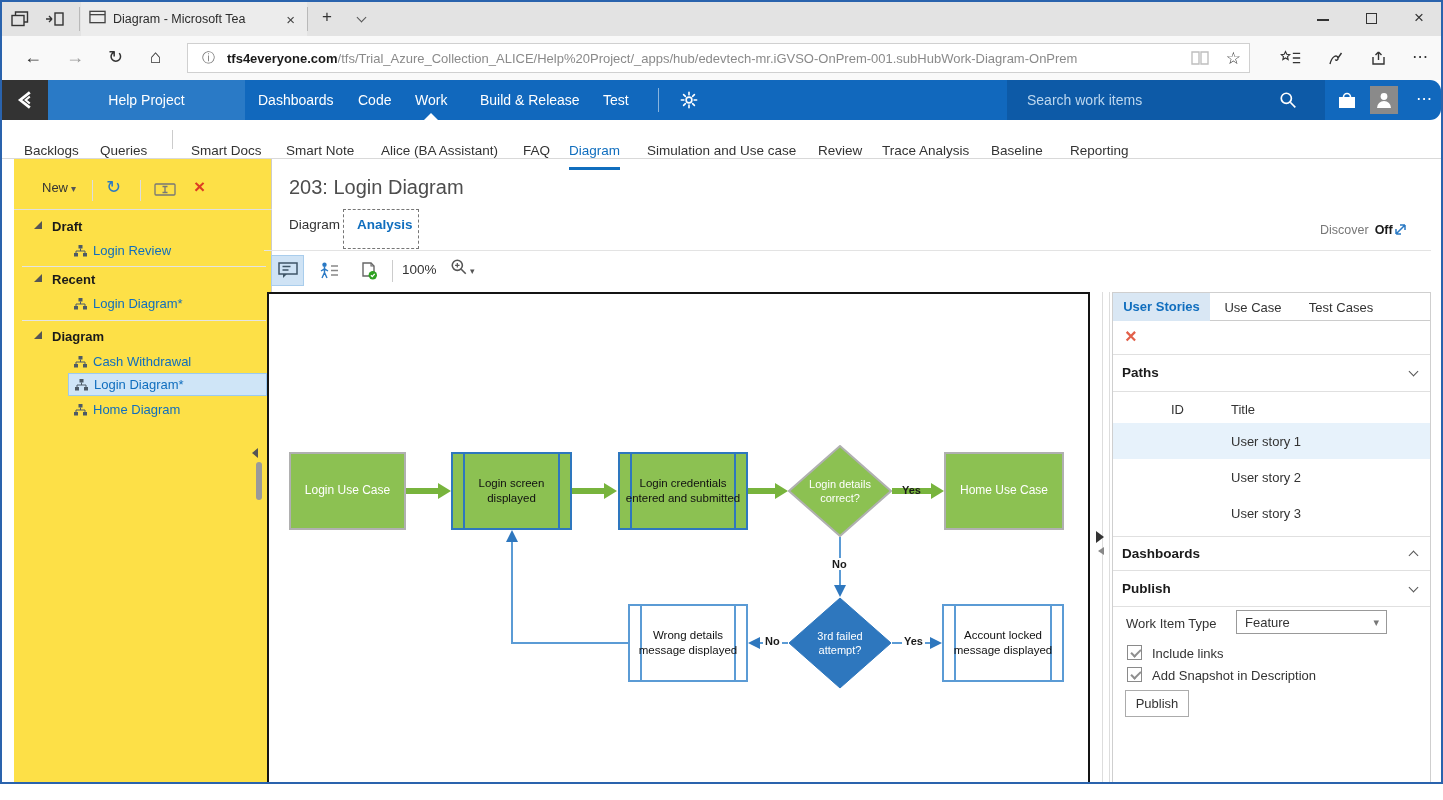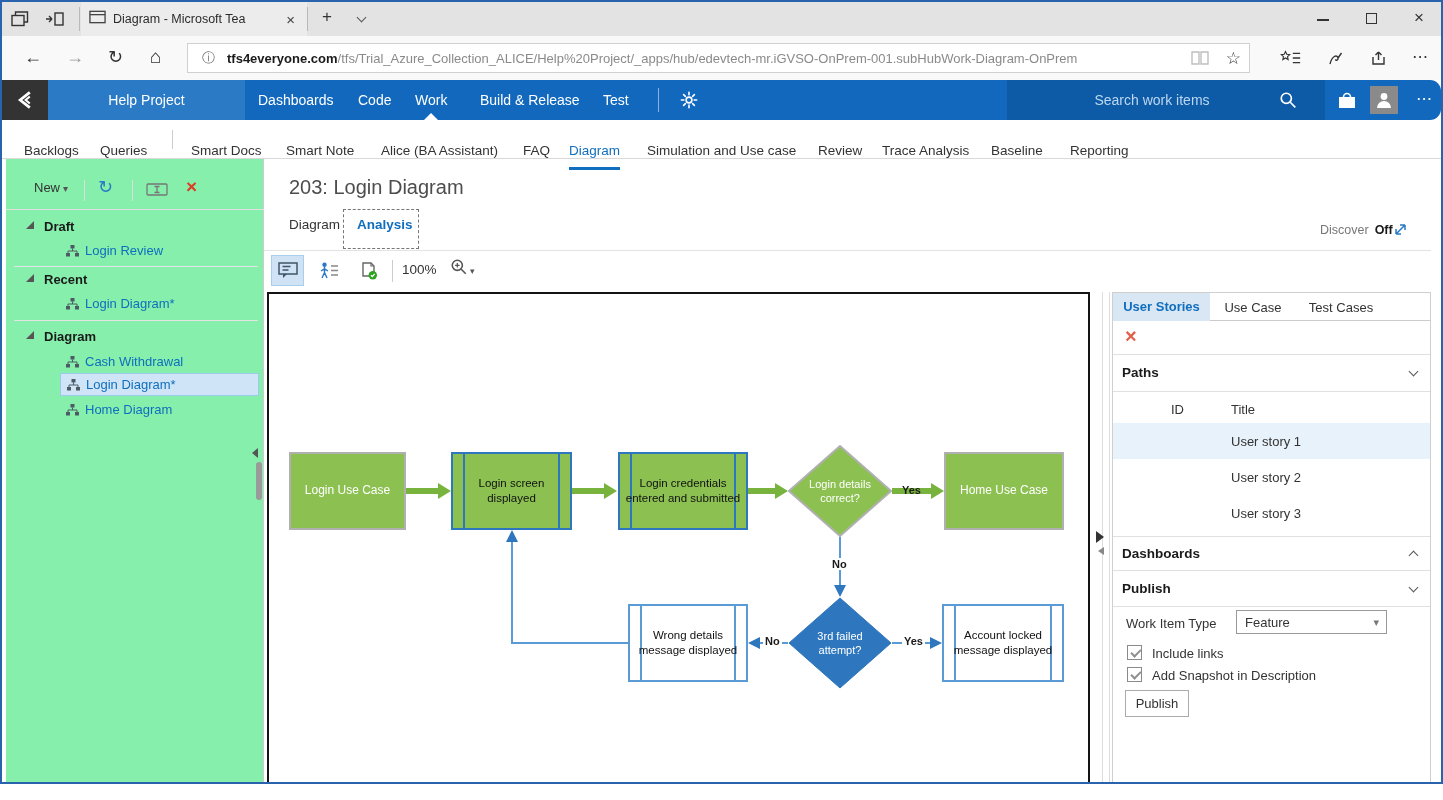--- a/index.html
+++ b/index.html
@@ -31,33 +31,33 @@
   .url-icon { margin:0 8px; display:flex; align-items:center; }
 
   
   .bluebar { position:absolute; left:0; top:78px; width:1439px; height:40px; background:#1168bd;border-radius:11px; }
   .logo-sq { position:absolute; left:0; top:0; width:46px; height:40px; background:#333333; display:flex; align-items:center; justify-content:center; }
   .proj-block { position:absolute; left:46px; top:0; width:197px; height:40px; background:#2a7ac6; color:#fff; font-size:14px; display:flex; align-items:center; justify-content:center; }
   .bnav { position:absolute; top:0; height:40px; display:flex; align-items:center; color:#fff; font-size:14px; }
   .bnav.active::after { content:""; position:absolute; bottom:0; left:50%; margin-left:-7px; border-left:7px solid transparent; border-right:7px solid transparent; border-bottom:7px solid #ffffff; }
   .bnav-sep { position:absolute; left:656px; top:8px; width:1px; height:24px; background:rgba(255,255,255,.5); }
   .searchbox { position:absolute; left:1005px; top:0; width:318px; height:40px; background:#0d5aa7; display:flex; align-items:center; }
-  .searchbox input { background:transparent; border:none; outline:none; color:#fff; font-size:14px; padding-left:20px; width:270px; font-family:inherit;text-align:center; }
+  .searchbox input { background:transparent; border:none; outline:none; color:#fff; font-size:14px; padding-left:20px; width:270px; font-family:inherit; }
   .searchbox input::placeholder { color:#bcd7ef; }
   .avatar-sq { position:absolute; left:1368px; top:6px; width:28px; height:28px; background:#8a8a8a; display:flex; align-items:center; justify-content:center; }
   .bluebar .dots { position:absolute; left:1414px; top:9px; color:#fff; font-size:16px; letter-spacing:1px; }
 
   
   .hubnav { position:absolute; left:0; top:118px; width:1439px; height:39px; background:#fff; border-bottom:1px solid #d9d9d9; }
   .hub-item { position:absolute; top:11px; height:39px; display:flex; align-items:center; font-size:13.5px; color:#333; }
   .hub-item.active { color:#106ebe; border-bottom:3px solid #106ebe; padding-top:3px; }
   .hub-sep { position:absolute; left:170px; top:10px; width:1px; height:19px; background:#ccc; }
 
   
-  .sidebar { position:absolute; left:4px; top:157px; width:258px; height:641px; background:#86efac; border-right:1px solid #ccc; }
+  .sidebar { position:absolute; left:12px; top:157px; width:258px; height:641px; background:#fde047; border-right:1px solid #ccc; }
   .sb-toolbar { position:absolute; left:0; top:13px; width:258px; height:38px; border-bottom:1px solid #e0e0e0; }
   .sb-new { position:absolute; left:28px; top:8px; font-size:13px; color:#333; }
   .sb-new .dd { font-size:10px; color:#555; margin-left:3px; }
   .sb-tsep { position:absolute; top:8px; width:1px; height:21px; background:#ddd; }
   .sb-refresh { position:absolute; left:92px; top:4px; color:#2a79c4; font-size:18px; }
   .sb-rename { position:absolute; left:140px; top:10px; }
   .sb-del { position:absolute; left:180px; top:4px; color:#dd3d23; font-size:19px; font-weight:bold; }
   .tri-exp { display:inline-block; width:0; height:0; border-left:8px solid transparent; border-bottom:8px solid #555; }
   .tree-hd { position:absolute; font-size:13px; font-weight:bold; color:#1a1a1a; }
   .tree-item { position:absolute; font-size:13px; color:#106ebe; display:flex; align-items:center; gap:6px; }

